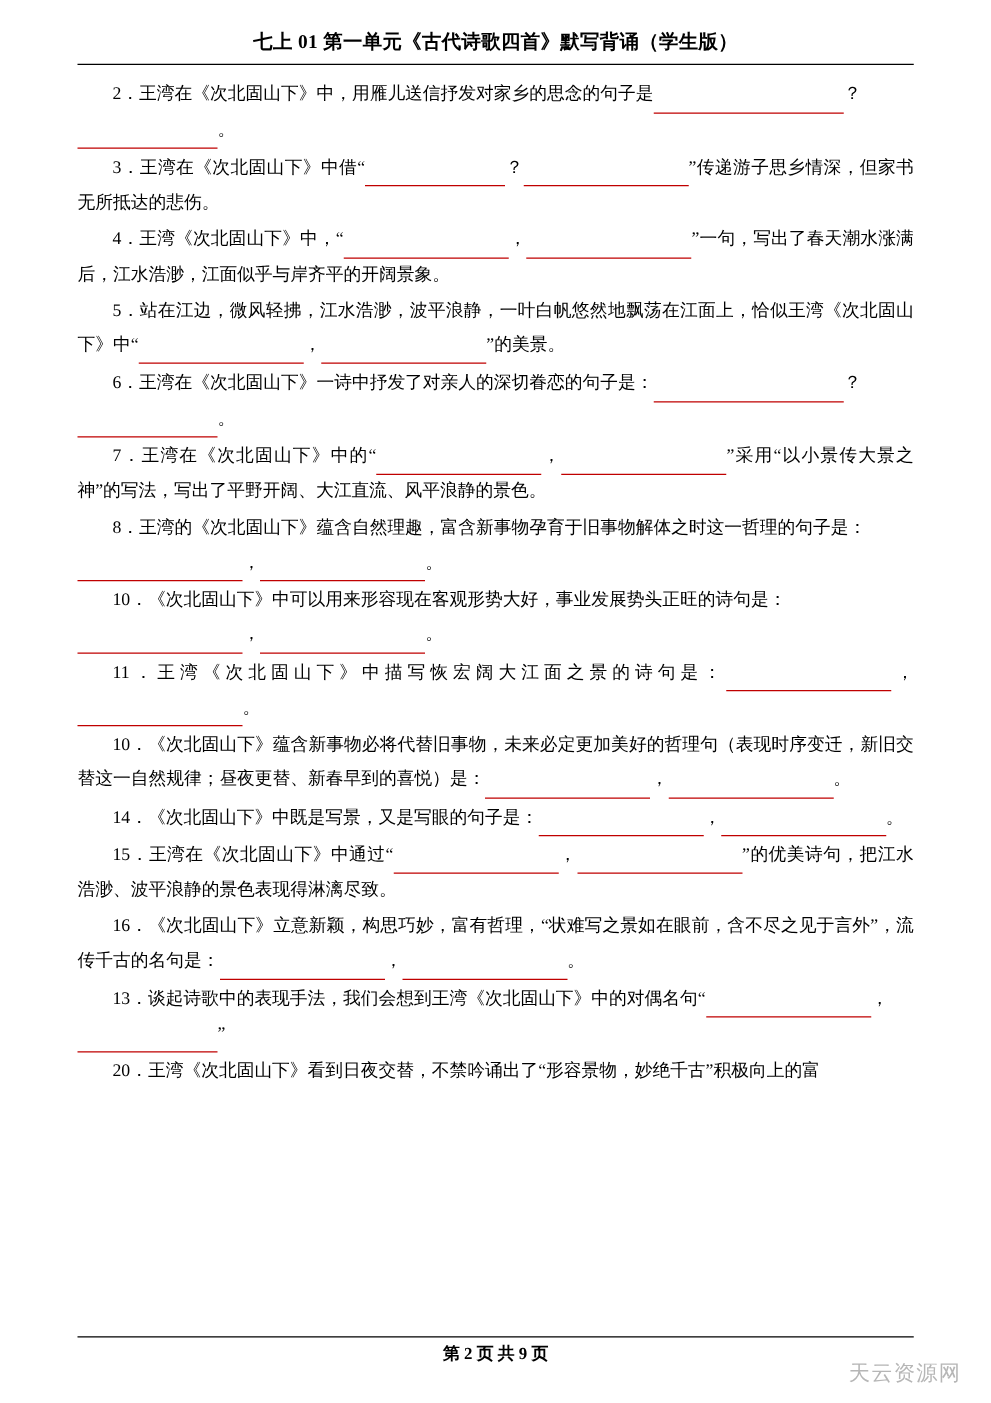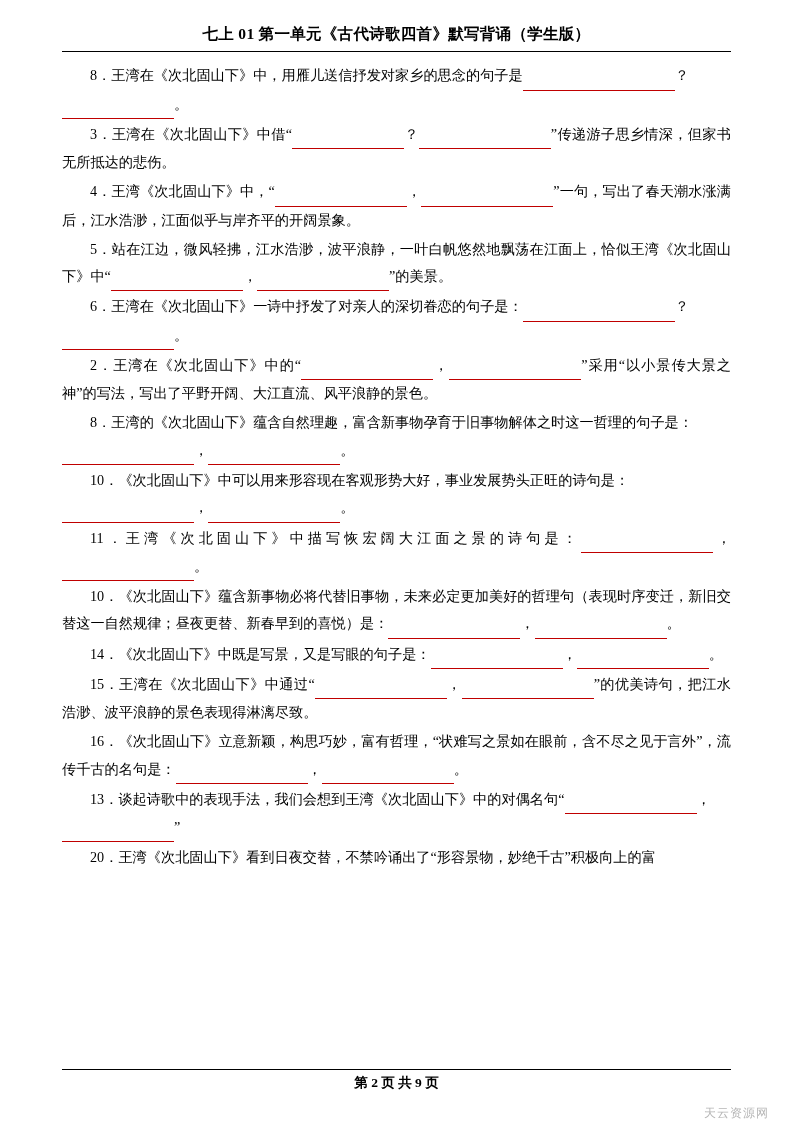--- a/index.html
+++ b/index.html
@@ -67,42 +67,42 @@
     position: absolute;
     left: 62px;
     right: 62px;
     bottom: 52px;
     border-top: 1px solid #000;
     height: 0;
   }
   .watermark {
     position: absolute;
     right: 24px;
-    bottom: 0;
-    font-size: 12px;
+    bottom: 12px;
+    font-size: 17px;
     color: #b6b6b6;
     font-family: "Liberation Sans", sans-serif;
     letter-spacing: 1px;
   }
 </style>
 </head>
 <body>
 
 <div class="page">
 
   <div class="doc-title">七上 01 第一单元《古代诗歌四首》默写背诵（学生版）</div>
   <hr class="title-rule">
 
   <div class="content" id="content">
-      <p class="item"><span>8．王湾在《次北固山下》中，用雁儿送信抒发对家乡的思念的句子是</span><span class="blank b-xl">&nbsp;</span><span>？</span><br><span class="blank b-md">&nbsp;</span><span>。</span></p>
+      <p class="item"><span>2．王湾在《次北固山下》中，用雁儿送信抒发对家乡的思念的句子是</span><span class="blank b-xl">&nbsp;</span><span>？</span><br><span class="blank b-md">&nbsp;</span><span>。</span></p>
       <p class="item"><span>3．王湾在《次北固山下》中借“</span><span class="blank b-md">&nbsp;</span><span>？</span><span class="blank b-lg">&nbsp;</span><span>”传递游子思乡情深，但家书无所抵达的悲伤。</span></p>
       <p class="item"><span>4．王湾《次北固山下》中，“</span><span class="blank b-lg">&nbsp;</span><span>，</span><span class="blank b-lg">&nbsp;</span><span>”一句，写出了春天潮水涨满后，江水浩渺，江面似乎与岸齐平的开阔景象。</span></p>
       <p class="item"><span>5．站在江边，微风轻拂，江水浩渺，波平浪静，一叶白帆悠然地飘荡在江面上，恰似王湾《次北固山下》中“</span><span class="blank b-lg">&nbsp;</span><span>，</span><span class="blank b-lg">&nbsp;</span><span>”的美景。</span></p>
       <p class="item"><span>6．王湾在《次北固山下》一诗中抒发了对亲人的深切眷恋的句子是：</span><span class="blank b-xl">&nbsp;</span><span>？</span><br><span class="blank b-md">&nbsp;</span><span>。</span></p>
-      <p class="item"><span>2．王湾在《次北固山下》中的“</span><span class="blank b-lg">&nbsp;</span><span>，</span><span class="blank b-lg">&nbsp;</span><span>”采用“以小景传大景之神”的写法，写出了平野开阔、大江直流、风平浪静的景色。</span></p>
+      <p class="item"><span>7．王湾在《次北固山下》中的“</span><span class="blank b-lg">&nbsp;</span><span>，</span><span class="blank b-lg">&nbsp;</span><span>”采用“以小景传大景之神”的写法，写出了平野开阔、大江直流、风平浪静的景色。</span></p>
       <p class="item"><span>8．王湾的《次北固山下》蕴含自然理趣，富含新事物孕育于旧事物解体之时这一哲理的句子是：</span><br><span class="blank b-lg">&nbsp;</span><span>，</span><span class="blank b-lg">&nbsp;</span><span>。</span></p>
       <p class="item"><span>10．《次北固山下》中可以用来形容现在客观形势大好，事业发展势头正旺的诗句是：</span><br><span class="blank b-lg">&nbsp;</span><span>，</span><span class="blank b-lg">&nbsp;</span><span>。</span></p>
       <p class="item"><span>11．王湾《次北固山下》中描写恢宏阔大江面之景的诗句是：</span><span class="blank b-lg">&nbsp;</span><span>，</span><span class="blank b-lg">&nbsp;</span><span>。</span></p>
       <p class="item"><span>10．《次北固山下》蕴含新事物必将代替旧事物，未来必定更加美好的哲理句（表现时序变迁，新旧交替这一自然规律；昼夜更替、新春早到的喜悦）是：</span><span class="blank b-lg">&nbsp;</span><span>，</span><span class="blank b-lg">&nbsp;</span><span>。</span></p>
       <p class="item"><span>14．《次北固山下》中既是写景，又是写眼的句子是：</span><span class="blank b-lg">&nbsp;</span><span>，</span><span class="blank b-lg">&nbsp;</span><span>。</span></p>
       <p class="item"><span>15．王湾在《次北固山下》中通过“</span><span class="blank b-lg">&nbsp;</span><span>，</span><span class="blank b-lg">&nbsp;</span><span>”的优美诗句，把江水浩渺、波平浪静的景色表现得淋漓尽致。</span></p>
       <p class="item"><span>16．《次北固山下》立意新颖，构思巧妙，富有哲理，“状难写之景如在眼前，含不尽之见于言外”，流传千古的名句是：</span><span class="blank b-lg">&nbsp;</span><span>，</span><span class="blank b-lg">&nbsp;</span><span>。</span></p>
       <p class="item"><span>13．谈起诗歌中的表现手法，我们会想到王湾《次北固山下》中的对偶名句“</span><span class="blank b-lg">&nbsp;</span><span>，</span><br><span class="blank b-md">&nbsp;</span><span>”</span></p>
       <p class="item"><span>20．王湾《次北固山下》看到日夜交替，不禁吟诵出了“形容景物，妙绝千古”积极向上的富</span></p>
     </div>

